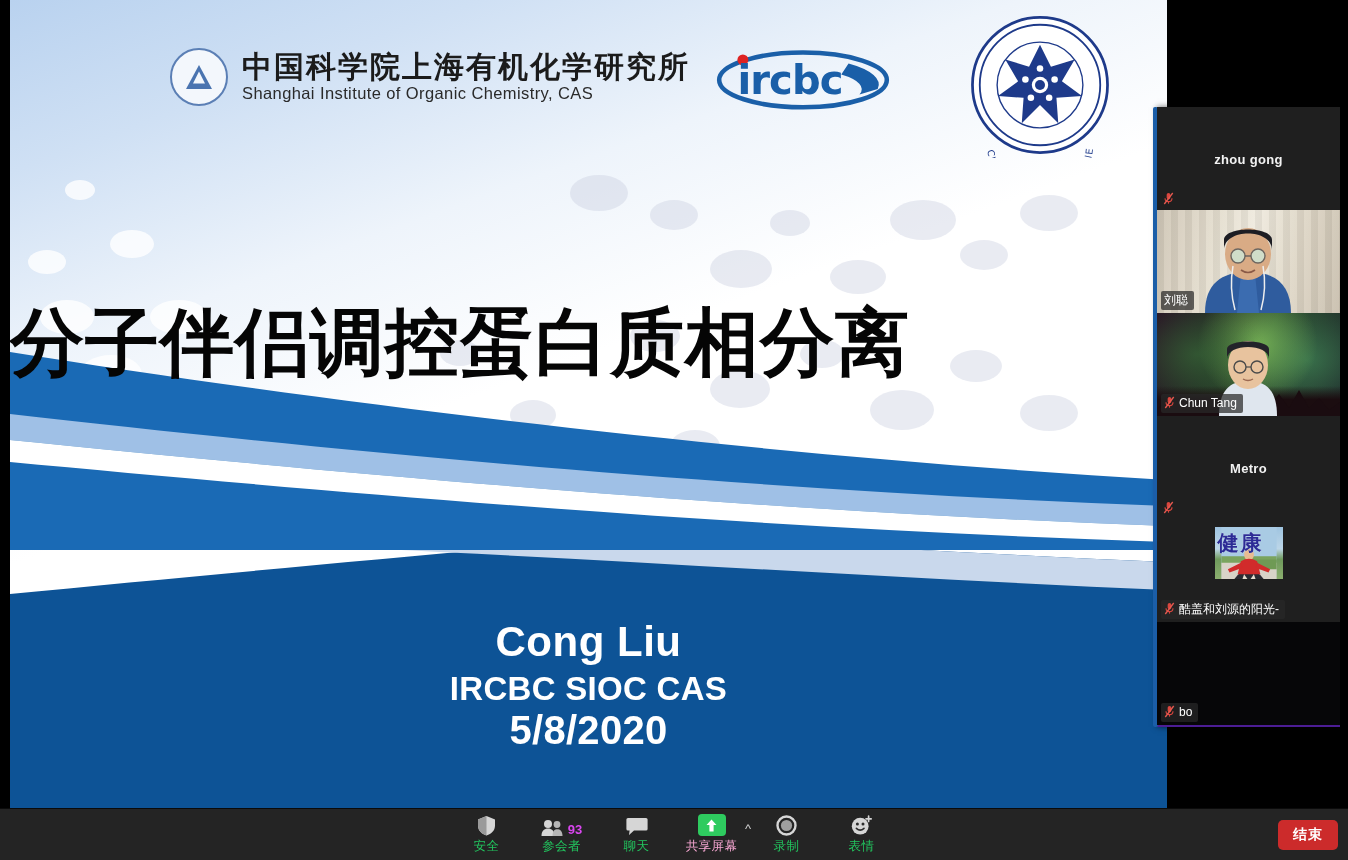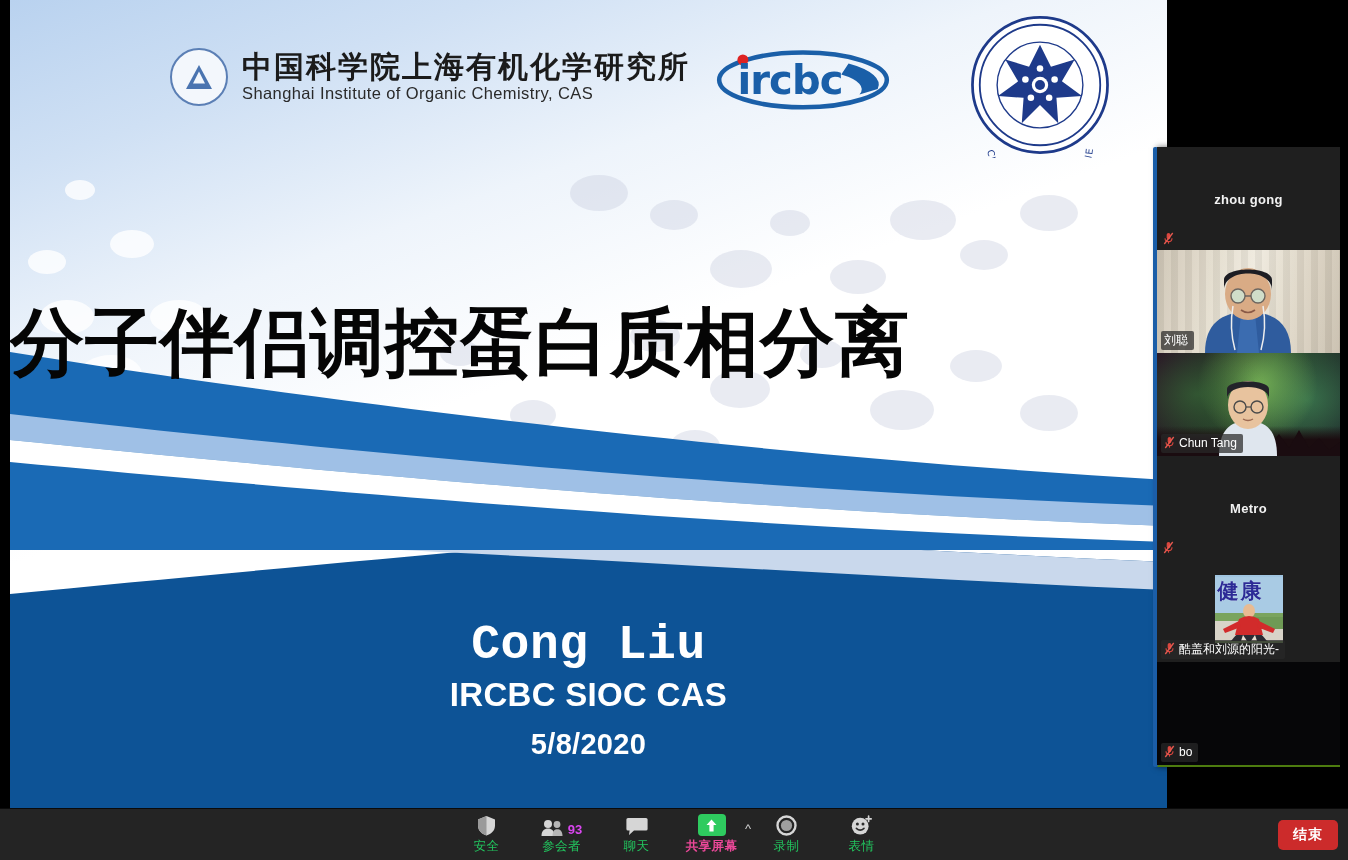--- a/index.html
+++ b/index.html
@@ -75,31 +75,30 @@
     text-align:left;
     font-family:"DejaVu Sans","Liberation Sans",sans-serif;
     font-size:74px; font-weight:700; color:#050505;
     letter-spacing:1px; line-height:1;
   }
 
   .slide-speaker {
     position:absolute; left:0; right:0; top:618px;
     text-align:center; color:#ffffff;
   }
-  .sp-name   { font-size:48px; font-weight:700; letter-spacing:.5px;font-family:Liberation Mono, monospace; }
+  .sp-name   { font-size:42px; font-weight:700; letter-spacing:.5px; }
   .sp-affil  { font-size:33px; font-weight:700; margin-top:4px; letter-spacing:.3px; }
-  .sp-date   { font-size:29px; font-weight:700; margin-top:14px; letter-spacing:.3px; }
+  .sp-date   { font-size:40px; font-weight:700; letter-spacing:.3px; }
 
   
   #filmstrip {
     position:absolute; left:1157px; top:107px;
     width:183px; height:620px;
-    background:#4d7c0f;
+    background:#4c1d95;
     box-shadow:0 0 6px rgba(0,0,0,.6);
-    margin-top:40px;
   }
   #strip-scroll {
     position:absolute; left:-4px; top:0; width:5px; height:620px;
     background:#1b5ea8; border-radius:2px;
   }
   .tile {
     position:relative; width:183px; height:103px; overflow:hidden;
     background:#000;
   }
   .tile.placeholder { background:#1f1f1f; }
@@ -142,22 +141,22 @@
     position:absolute; inset:0;
     background:
       repeating-linear-gradient(90deg, rgba(0,0,0,.05) 0 7px, rgba(255,255,255,.05) 7px 14px),
       linear-gradient(100deg,#cfc6b6 0%,#e3dccd 28%,#efeade 50%,#ded6c6 75%,#c9bfae 100%);
   }
 
   .person { position:absolute; }
 
   
   .avatar-img {
-    position:absolute; left:50%; top:16px; transform:translateX(-50%);
-    width:68px; height:68px; overflow:hidden;
+    position:absolute; left:50%; top:8px; transform:translateX(-50%);
+    width:68px; height:52px; overflow:hidden;
     background:linear-gradient(to bottom,#9fc4e0 0%,#bcd6e8 42%,#6f9a5c 62%,#8bae6e 100%);
   }
   .avatar-jk {
     position:absolute; left:3px; top:2px; width:62px;
     color:#2c2b96; font-size:21px; font-weight:700;
     font-family:"DejaVu Sans","Liberation Sans",sans-serif;
     letter-spacing:2px; text-shadow:0 0 1px rgba(255,255,255,.7);
   }
 
   
@@ -169,21 +168,21 @@
     position:absolute; left:50%; transform:translateX(-50%);
     top:0; height:52px; display:flex; align-items:center; gap:0;
   }
   .tool {
     width:75px; height:52px; display:flex; flex-direction:column;
     align-items:center; justify-content:center; gap:2px;
     color:#d6d6d6; cursor:pointer; position:relative;
   }
   .tool .ico { height:21px; display:flex; align-items:flex-end; justify-content:center; gap:3px; }
   .tool .lbl { font-size:12.5px; letter-spacing:.4px; color:#22c55e; }
-  .tool.share .lbl { color:#ec4899; font-weight:700; }
+  .tool.share .lbl { color:#f9a8d4; font-weight:400; }
   .count { color:#d946ef; font-size:13px; font-weight:700; line-height:1; }
   .share-box {
     width:28px; height:22px; border-radius:4px; background:#2ecb5f;
     display:flex; align-items:center; justify-content:center;
   }
   .chev-up {
     position:absolute; right:-2px; top:13px;
     color:#cfcfcf; font-size:13px; line-height:1;
   }
   #end-btn {

